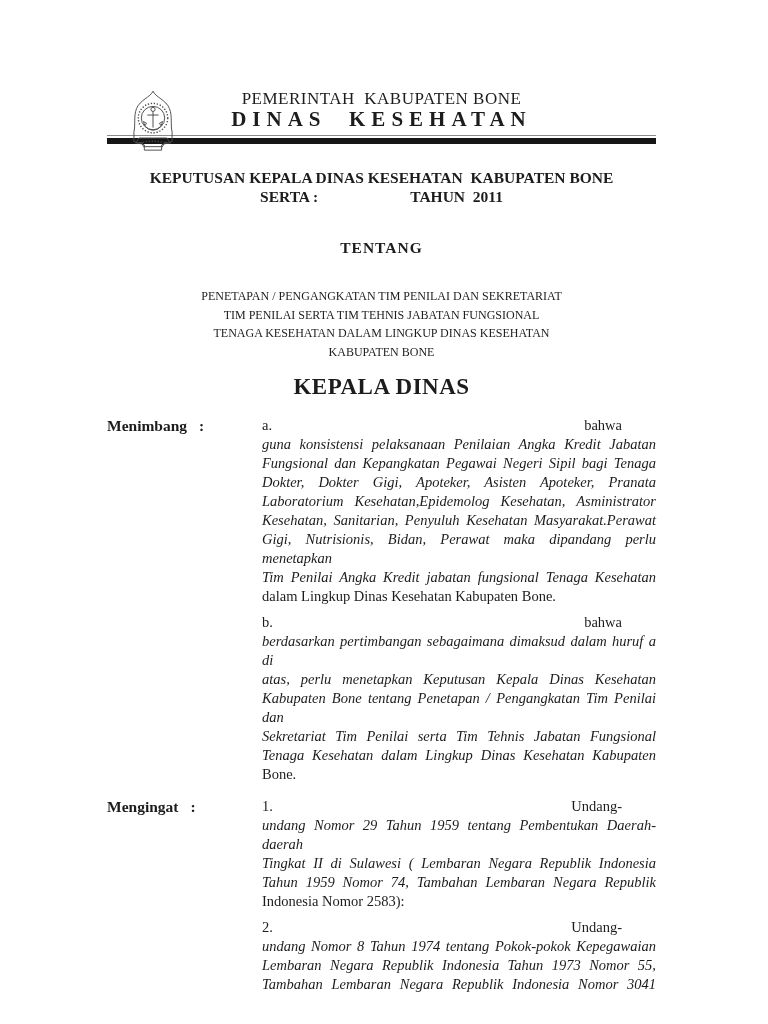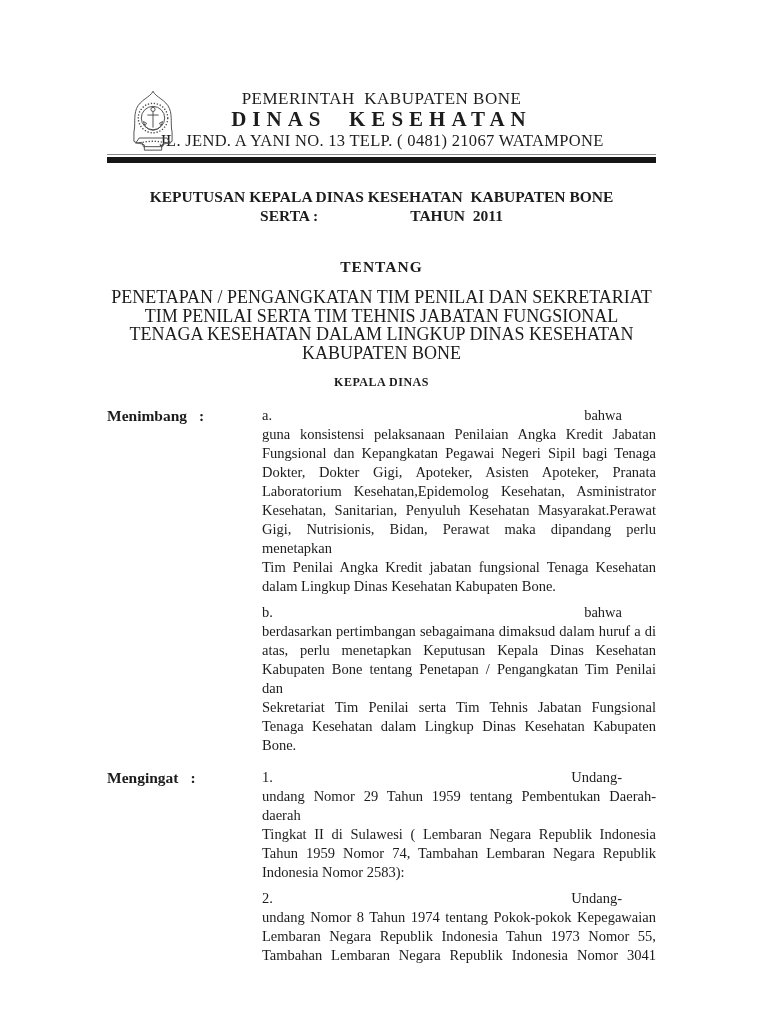--- a/index.html
+++ b/index.html
@@ -25,34 +25,34 @@
   .lh-gov  { font-size: 17px; line-height: 18px; white-space: pre-wrap; letter-spacing: 0.5px; }
   .lh-agency { font-size: 21px; line-height: 23px; font-weight: bold; letter-spacing: 6px; white-space: pre-wrap; }
   .lh-address { font-size: 16.5px; line-height: 19px; letter-spacing: 0.3px; white-space: pre-wrap; }
   .lh-rule { margin-top: 4px; border-top: 1.5px solid #8a8a8a; }
   .lh-rule-bar { margin-top: 2px; height: 6px; background: #161616; }
   
   .doc-title { margin-top: 24px; text-align: center; font-weight: bold; font-size: 15.5px; line-height: 19px; }
   .doc-title .row { white-space: pre-wrap; }
   .nomor-row { display: flex; justify-content: center; gap: 92px; white-space: pre-wrap; }
   .tentang { margin-top: 33px; text-align: center; font-weight: bold; font-size: 15.5px; letter-spacing: 1px; }
-  .subject { margin-top: 12px; text-align: center; font-size: 18px; }
+  .subject { margin-top: 30px; text-align: center; font-size: 12px; }
   .subject .center-line { line-height: 18.5px; }
-  .issuer { margin-top: 13px; text-align: center; font-weight: bold; font-size: 12px; letter-spacing: 0.5px; }
+  .issuer { margin-top: 13px; text-align: center; font-weight: bold; font-size: 23px; letter-spacing: 0.5px; }
   
   .section { display: grid; grid-template-columns: 131px 1fr; margin-top: 16px; font-size: 14.5px; line-height: 19px; gap: 24px; }
   .section.tight { margin-top: 13px; }
   .sec-label { font-weight: bold; font-size: 15.5px; }
   .sec-label .colon { margin-left: 12px; font-weight: bold; }
   .sec-items { }
   .item { }
   .item + .item { margin-top: 7px; }
   .item-first { display: flex; justify-content: space-between; }
   .item-first .lead { padding-right: 34px; }
-  .jline { text-align: justify; text-align-last: justify; }
+  .jline { text-align: justify; text-align-last: justify; font-style: italic; }
   .last-line { text-align: left; }
   
   .emblem path, .emblem circle, .emblem line { fill: none; stroke: #4a4a4a; stroke-width: 1.1; }
   .emblem .dotted { stroke-dasharray: 1.5 2; stroke-width: 1.6; }
 </style>
 </head>
 <body>
 
 <div class="page">
   <div class="content">
@@ -70,21 +70,20 @@
         <line x1="23.5" y1="29.5" x2="36.5" y2="29.5"></line>
         <path d="M19 37 C20.5 43.5 24.5 46.5 30 47 C35.5 46.5 39.5 43.5 41 37 L37.5 39 L39 41.5"></path>
         <path d="M19 37 L22.5 39 L21 41.5"></path>
 
         <path d="M14 56 L46 56 L50 62 L43 61 L41 66 L19 66 L17 61 L10 62 Z"></path>
         <path d="M18 61 Q30 58.5 42 61" class="dotted"></path>
       </svg>
       <div class="lh-text">
         <div class="lh-gov">PEMERINTAH  KABUPATEN BONE</div>
         <div class="lh-agency">DINAS  KESEHATAN</div>
-        <div class="lh-address">JL. JEND. A YANI NO. 13 TELP. ( 0481) 21067 WATAMPONE</div>
       </div>
       <div class="lh-rule"></div>
       <div class="lh-rule-bar"></div>
     </div>
 
     <div class="doc-title">
       <div class="row">KEPUTUSAN KEPALA DINAS KESEHATAN  KABUPATEN BONE</div>
       <div class="nomor-row">
         <span>SERTA :</span>
         <span>TAHUN  2011</span>

